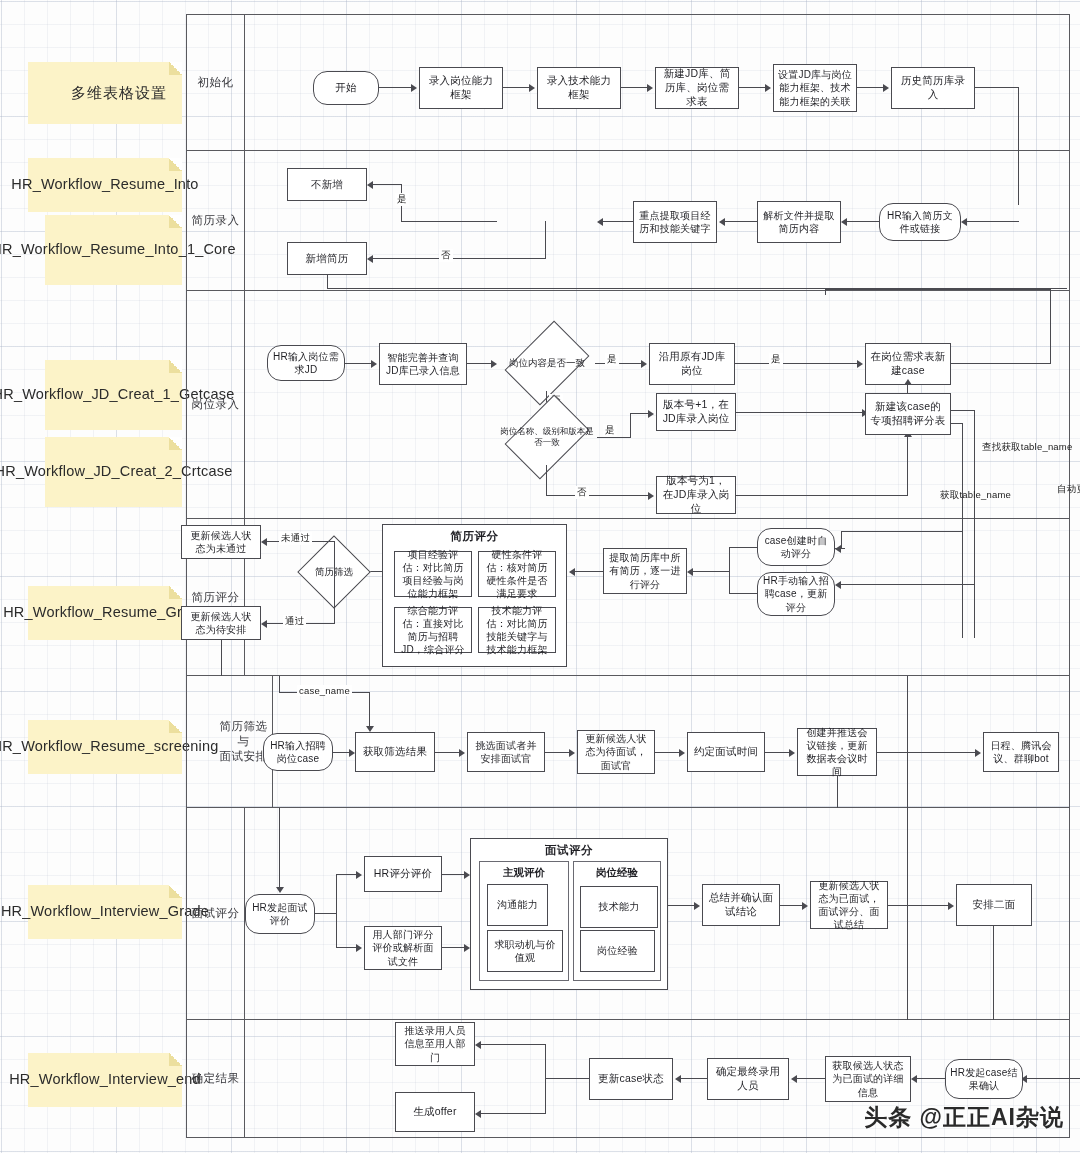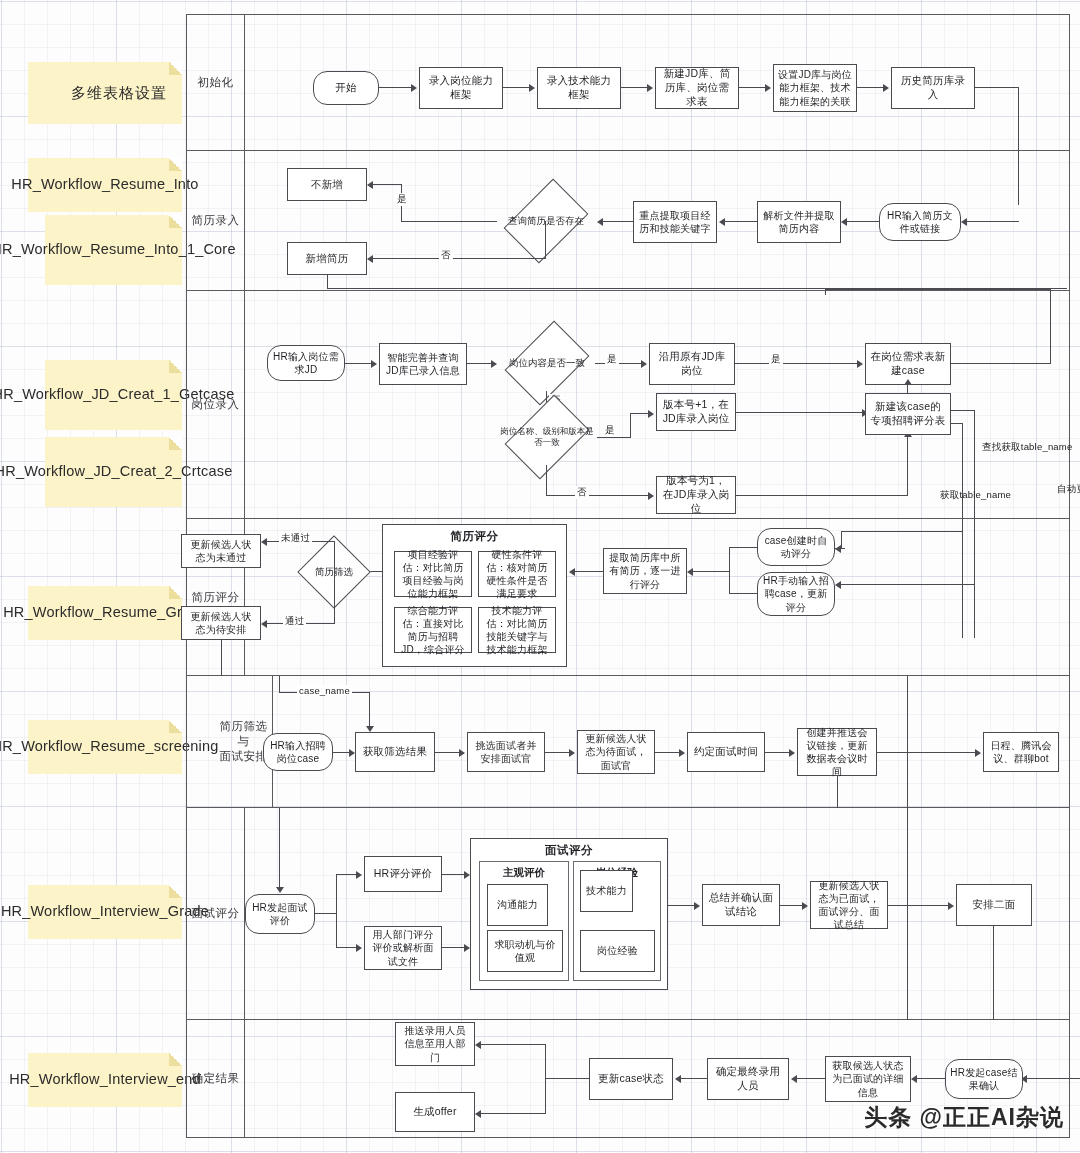--- a/index.html
+++ b/index.html
@@ -201,24 +201,20 @@
       <div class="arrow ar-l" style="left:596px;top:67px;"></div>
 
       <div class="node small" style="left:512px;top:50px;width:84px;height:42px;">解析文件并提取简历内容</div>
       <div class="edge h" style="left:480px;top:70px;width:32px;"></div>
       <div class="arrow ar-l" style="left:474px;top:67px;"></div>
 
       <div class="node small" style="left:388px;top:50px;width:84px;height:42px;">重点提取项目经历和技能关键字</div>
       <div class="edge h" style="left:358px;top:70px;width:30px;"></div>
       <div class="arrow ar-l" style="left:352px;top:67px;"></div>
 
-      <div class="dia" style="left:252px;top:42px;width:98px;height:56px;">
-        <div class="shape" style="left:24px;top:-7px;width:50px;height:70px;"></div>
-        <div class="txt">查询简历是否存在</div>
-      </div>
 
       <div class="edge v" style="left:156px;top:33px;height:37px;"></div>
       <div class="edge h" style="left:156px;top:70px;width:96px;"></div>
       <div class="edge h" style="left:128px;top:33px;width:28px;"></div>
       <div class="arrow ar-l" style="left:122px;top:30px;"></div>
       <div class="elabel" style="left:150px;top:42px;">是</div>
 
       <div class="node" style="left:42px;top:17px;width:80px;height:33px;">不新增</div>
 
       <div class="edge v" style="left:300px;top:70px;height:38px;"></div>
@@ -348,21 +344,21 @@
 
       <div class="dia" style="left:62px;top:28px;width:54px;height:50px;">
         <div class="shape" style="left:1px;top:-1px;width:52px;height:52px;"></div>
         <div class="txt">简历筛选</div>
       </div>
 
       <div class="edge v" style="left:89px;top:22px;height:31px;"></div>
       <div class="edge h" style="left:22px;top:22px;width:68px;"></div>
       <div class="arrow ar-l" style="left:16px;top:19px;"></div>
       <div class="elabel" style="left:34px;top:13px;">未通过</div>
-      <div class="node small" style="left:-64px;top:15px;width:80px;height:34px;">更新候选人状态为未通过</div>
+      <div class="node small" style="left:-64px;top:6px;width:80px;height:34px;">更新候选人状态为未通过</div>
 
       <div class="edge v" style="left:89px;top:52px;height:53px;"></div>
       <div class="edge h" style="left:22px;top:104px;width:68px;"></div>
       <div class="arrow ar-l" style="left:16px;top:101px;"></div>
       <div class="elabel" style="left:38px;top:96px;">通过</div>
       <div class="node small" style="left:-64px;top:87px;width:80px;height:34px;">更新候选人状态为待安排</div>
 
       <div class="edge v" style="left:-24px;top:121px;height:36px;"></div>
     </div>
   </div>
@@ -434,21 +430,21 @@
 
       <div class="group" style="left:225px;top:30px;width:198px;height:152px;">
         <div class="g-title">面试评分</div>
         <div class="subgroup" style="left:8px;top:22px;width:90px;height:120px;">
           <div class="g-title">主观评价</div>
           <div class="node small" style="left:7px;top:22px;width:61px;height:42px;">沟通能力</div>
           <div class="node small" style="left:7px;top:68px;width:76px;height:42px;">求职动机与价值观</div>
         </div>
         <div class="subgroup" style="left:102px;top:22px;width:88px;height:120px;">
           <div class="g-title">岗位经验</div>
-          <div class="node small" style="left:6px;top:8px;width:53px;height:42px;">技术能力</div>
+          <div class="node small" style="left:6px;top:24px;width:78px;height:42px;">技术能力</div>
           <div class="node small" style="left:6px;top:68px;width:75px;height:42px;">岗位经验</div>
         </div>
       </div>
 
       <div class="edge h" style="left:423px;top:97px;width:26px;"></div>
       <div class="arrow ar-r" style="left:449px;top:94px;"></div>
 
       <div class="node" style="left:457px;top:76px;width:78px;height:42px;">总结并确认面试结论</div>
       <div class="edge h" style="left:535px;top:97px;width:22px;"></div>
       <div class="arrow ar-r" style="left:557px;top:94px;"></div>

